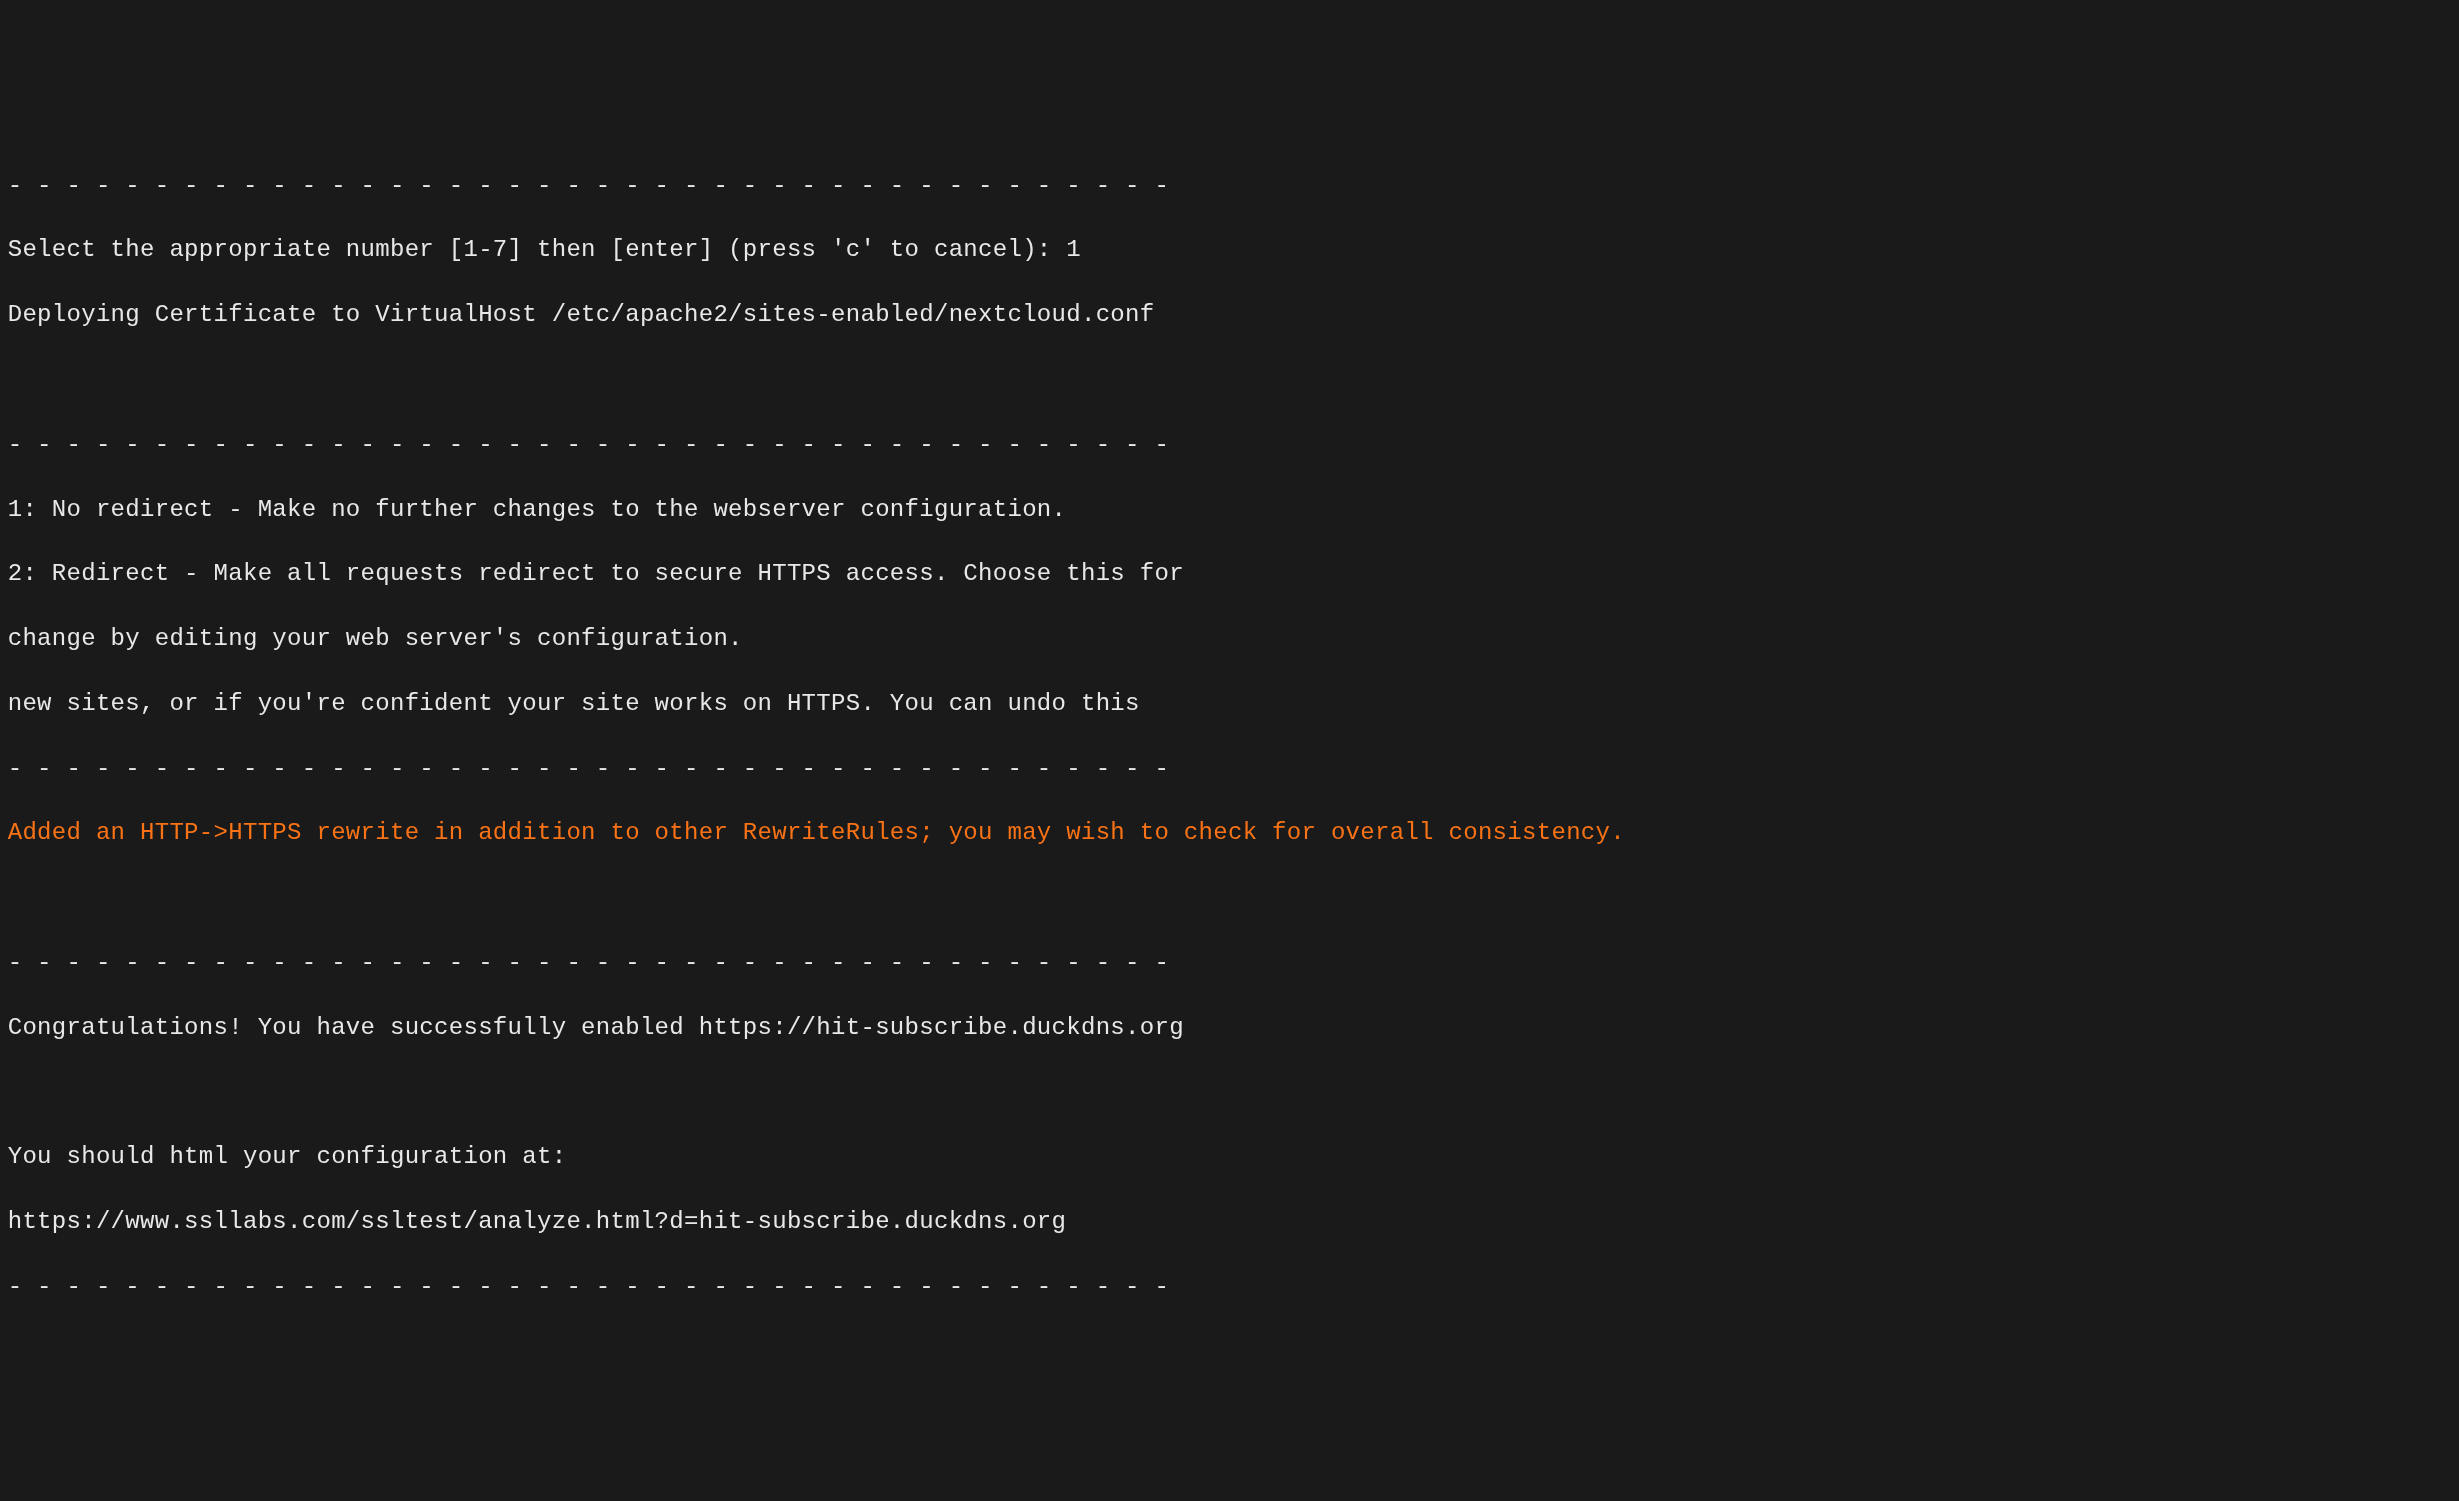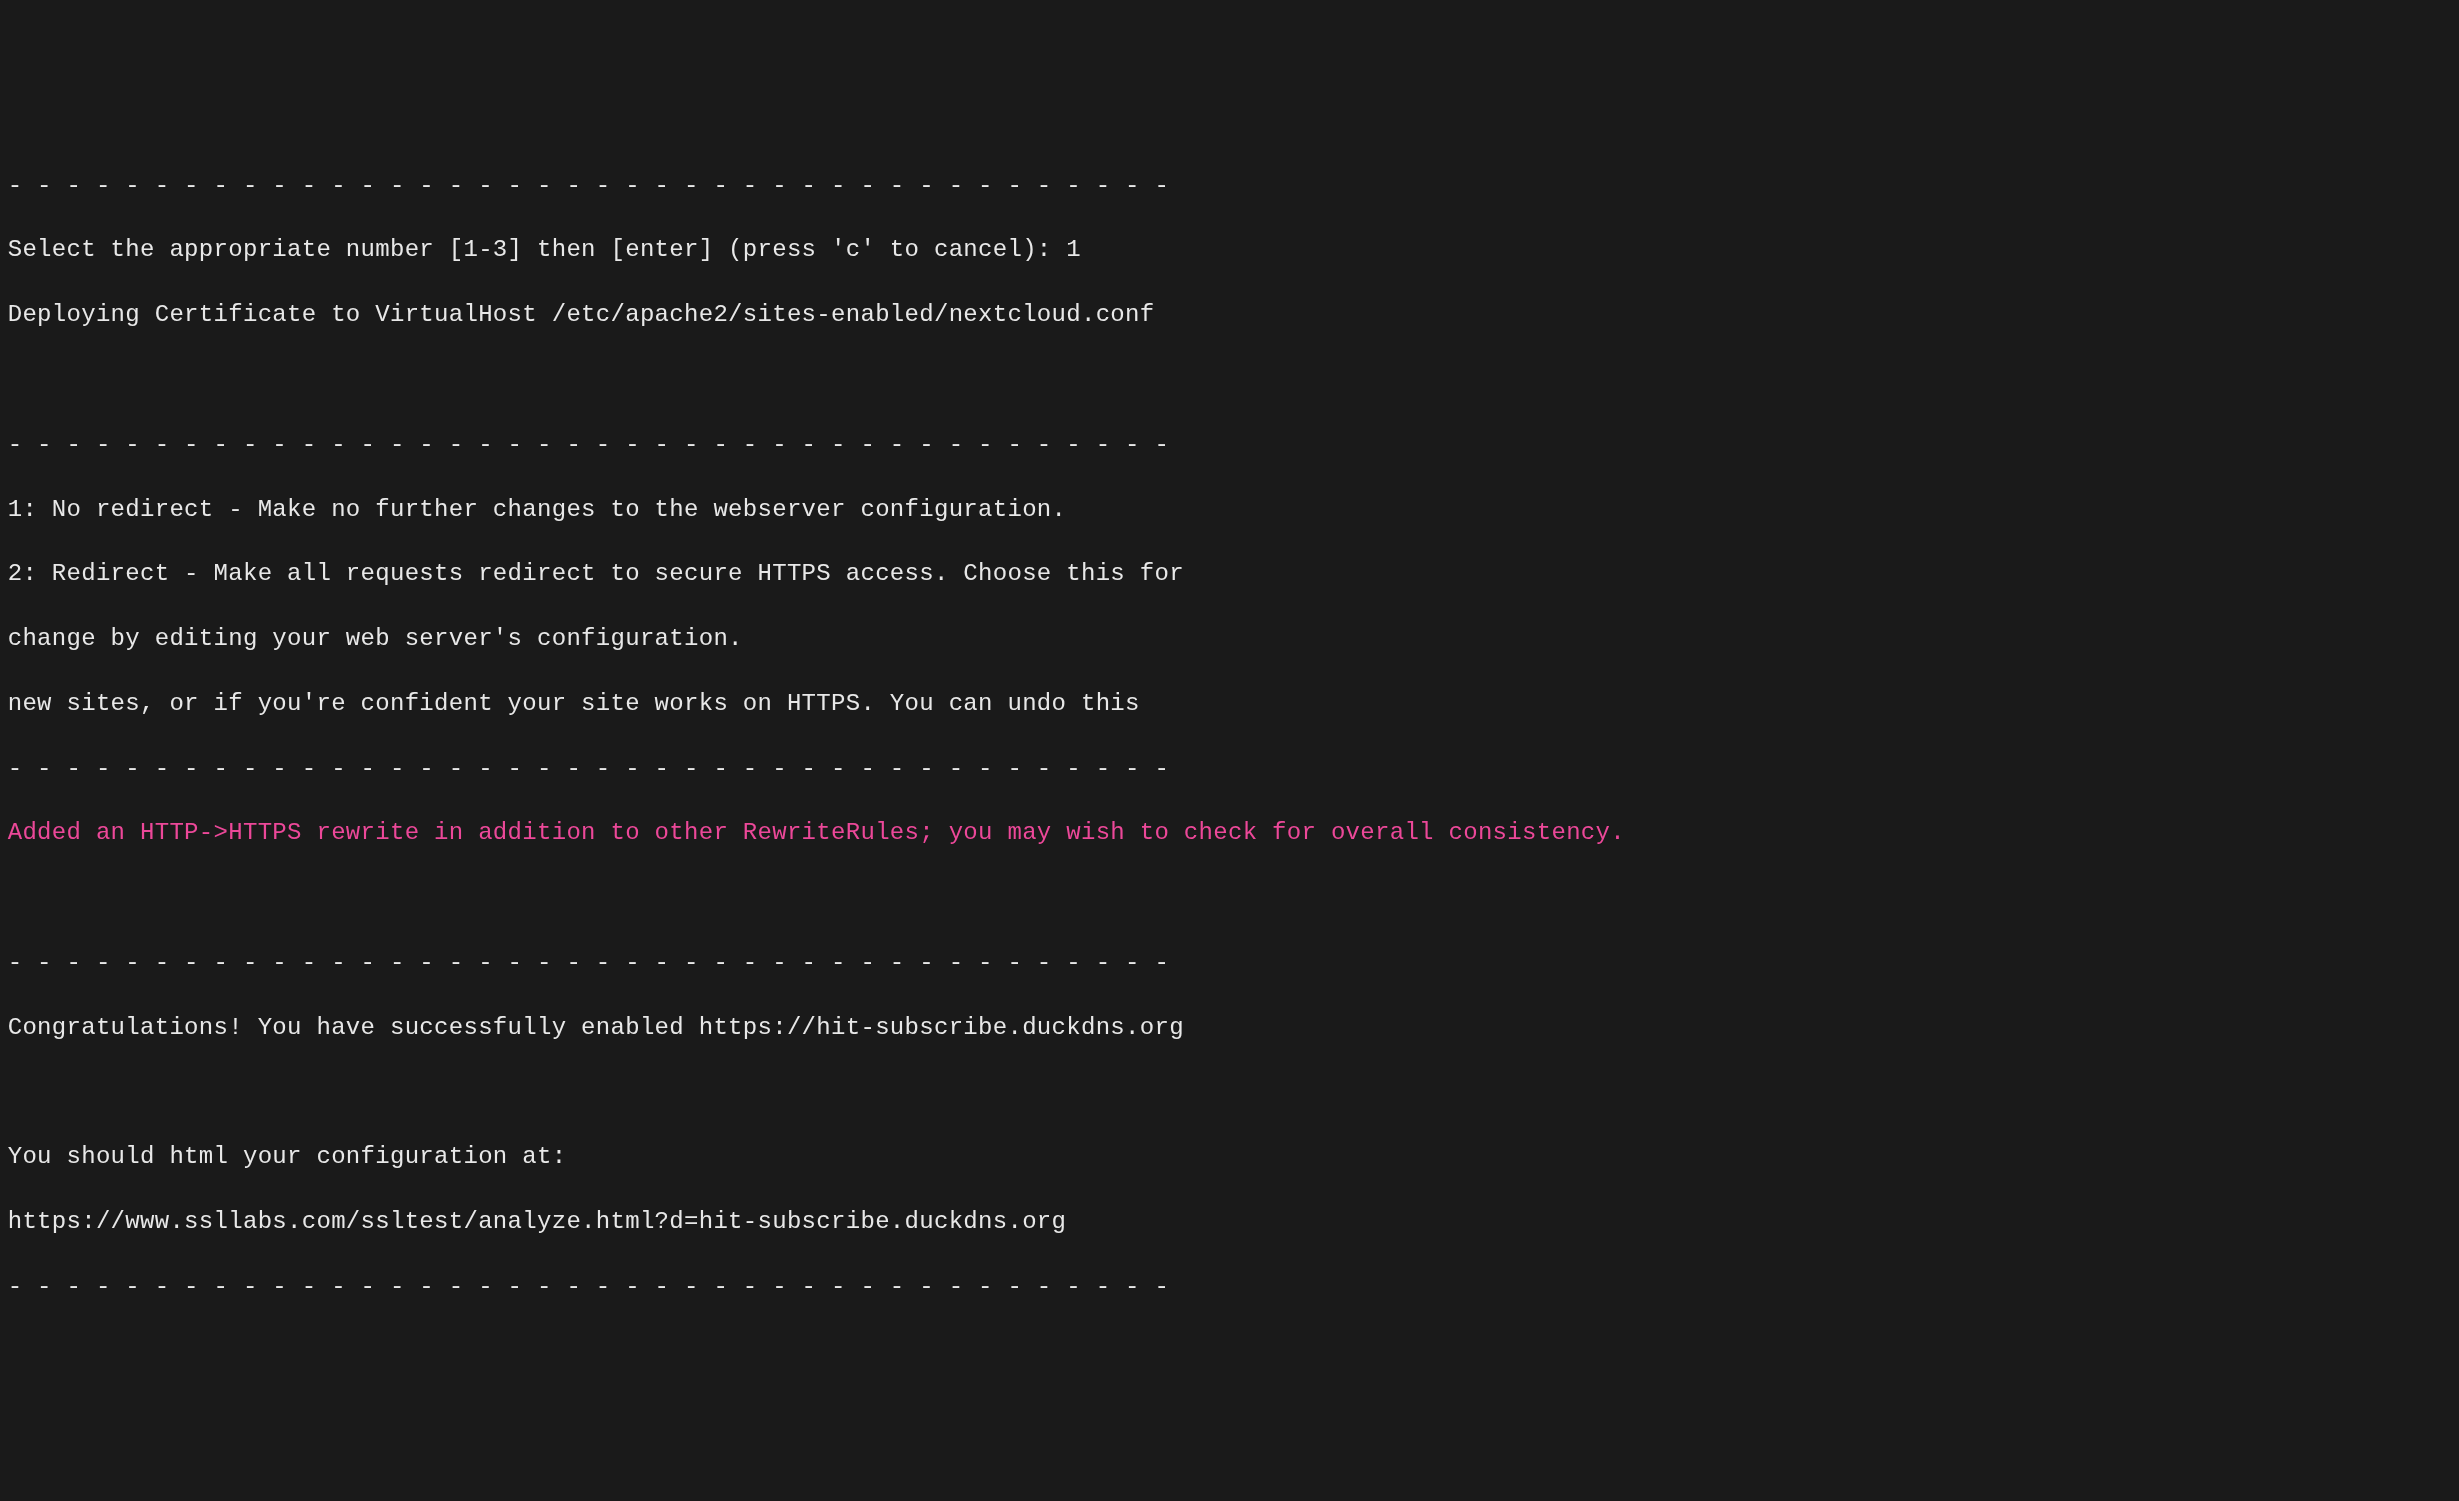--- a/index.html
+++ b/index.html
@@ -17,31 +17,31 @@
       white-space: pre-wrap;
       letter-spacing: 0.3px;
     }
     .terminal {
       width: 100%;
     }
     .line {
       display: block;
     }
     .orange {
-      color: #ec4899;
+      color: #f97316;
     }
   </style>
 </head>
 <body>
 
 
 
 <div class="terminal">
 <span class="line">- - - - - - - - - - - - - - - - - - - - - - - - - - - - - - - - - - - - - - - -</span>
-<span class="line">Select the appropriate number [1-3] then [enter] (press 'c' to cancel): 1</span>
+<span class="line">Select the appropriate number [1-7] then [enter] (press 'c' to cancel): 1</span>
 <span class="line">Deploying Certificate to VirtualHost /etc/apache2/sites-enabled/nextcloud.conf</span>
 <span class="line"> </span>
 <span class="line">- - - - - - - - - - - - - - - - - - - - - - - - - - - - - - - - - - - - - - - -</span>
 <span class="line">1: No redirect - Make no further changes to the webserver configuration.</span>
 <span class="line">2: Redirect - Make all requests redirect to secure HTTPS access. Choose this for</span>
 <span class="line">change by editing your web server's configuration.</span>
 <span class="line">new sites, or if you're confident your site works on HTTPS. You can undo this</span>
 <span class="line">- - - - - - - - - - - - - - - - - - - - - - - - - - - - - - - - - - - - - - - -</span>
 <span class="line orange">Added an HTTP-&gt;HTTPS rewrite in addition to other RewriteRules; you may wish to check for overall consistency.</span>
 <span class="line"> </span>

